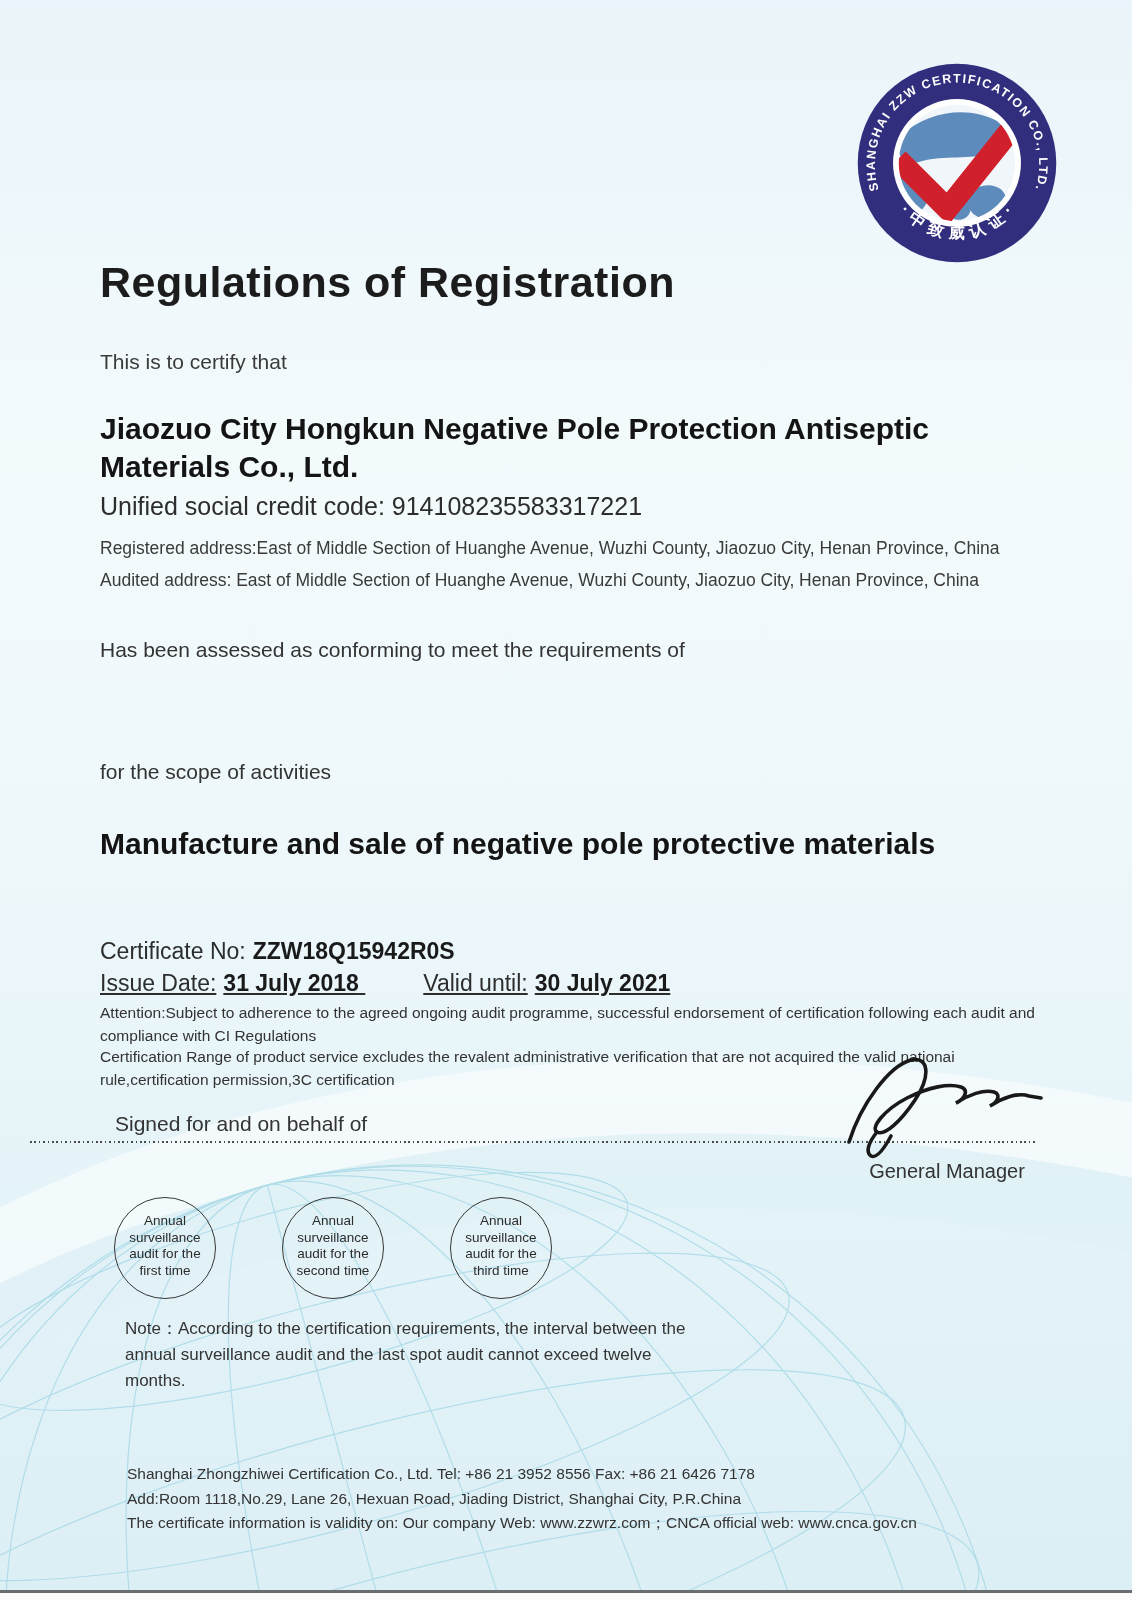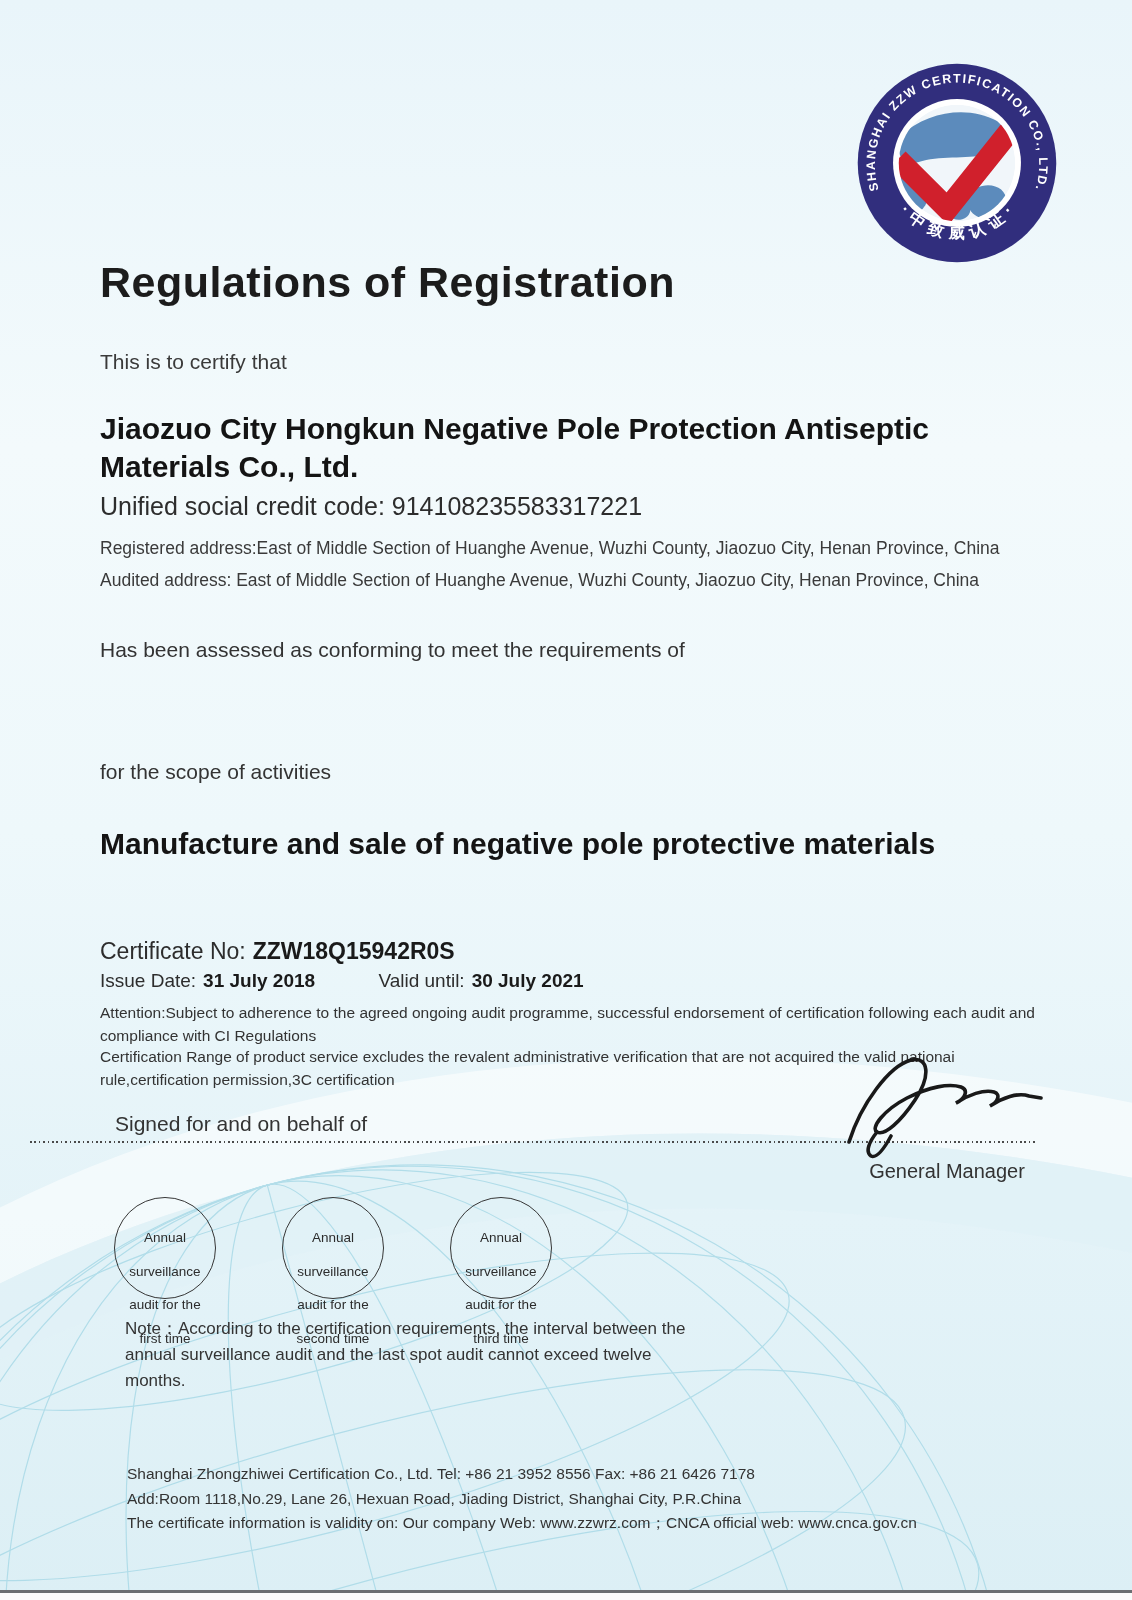--- a/index.html
+++ b/index.html
@@ -16,33 +16,33 @@
   .company{position:absolute;left:100px;top:410px;width:950px;font-size:30px;line-height:38px;font-weight:700;color:#141414;}
   .credit{position:absolute;left:100px;top:492px;font-size:25px;color:#2d2d2d;}
   .addr{position:absolute;left:100px;font-size:17.5px;color:#3a3a3a;white-space:nowrap;}
   .addr1{top:538px;}
   .addr2{top:570px;}
   .assessed{position:absolute;left:100px;top:626px;font-size:21px;color:#333;margin-top:12px;}
   .standard{position:absolute;left:100px;top:680px;font-size:31px;font-weight:700;color:#141414;}
   .scopeintro{position:absolute;left:100px;top:760px;font-size:21px;color:#333;}
   .scope{position:absolute;left:100px;top:822px;width:890px;font-size:30px;line-height:44px;font-weight:700;color:#141414;}
   .certno{position:absolute;left:100px;top:938px;font-size:23px;color:#2d2d2d;}
-  .dates{position:absolute;left:100px;top:970px;font-size:19px;color:#2d2d2d;}
+  .dates{position:absolute;left:100px;top:970px;font-size:23px;color:#2d2d2d;text-decoration:underline;}
   .v{font-weight:700;color:#1a1a1a;margin-left:7px;}
   .gap{margin-left:58px;}
   .attention{position:absolute;left:100px;top:1002px;width:975px;font-size:15.5px;line-height:22.5px;color:#333;}
   .range{position:absolute;left:100px;top:1046px;width:945px;font-size:15.5px;line-height:22.5px;color:#333;}
   .signed{position:absolute;left:115px;top:1112px;font-size:21px;color:#333;z-index:2;}
   .dotline{position:absolute;left:30px;top:1141px;width:1005px;height:2px;z-index:2;
     background:repeating-linear-gradient(90deg,#4a4a4a 0 1.6px,transparent 1.6px 4.4px);}
   .sig{position:absolute;left:835px;top:1042px;width:215px;height:118px;z-index:4;}
   .gm{position:absolute;left:842px;top:1160px;width:210px;text-align:center;font-size:20px;color:#333;}
   .circle{position:absolute;top:1197px;width:102px;height:102px;border:1.7px solid #363636;border-radius:50%;
     box-sizing:border-box;text-align:center;padding-top:15px;font-size:13.5px;line-height:16.5px;color:#2c2c2c;z-index:2;}
-  .circle span{display:block;margin-top:17px;}
+  .circle span{display:block;}
   .c1{left:114px;}
   .c2{left:282px;}
   .c3{left:450px;}
   .note{position:absolute;left:125px;top:1316px;width:562px;font-size:17px;line-height:26px;color:#333;z-index:2;}
   .footer{position:absolute;left:127px;top:1462px;font-size:15.5px;line-height:24.5px;color:#333;z-index:2;}
   .scanline{position:absolute;left:0;top:1590px;width:1132px;height:3px;background:#6b6e71;z-index:5;}
   .scanwhite{position:absolute;left:0;top:1593px;width:1132px;height:7px;background:#fbfbfb;z-index:5;}
 </style>
 </head>
 <body>

